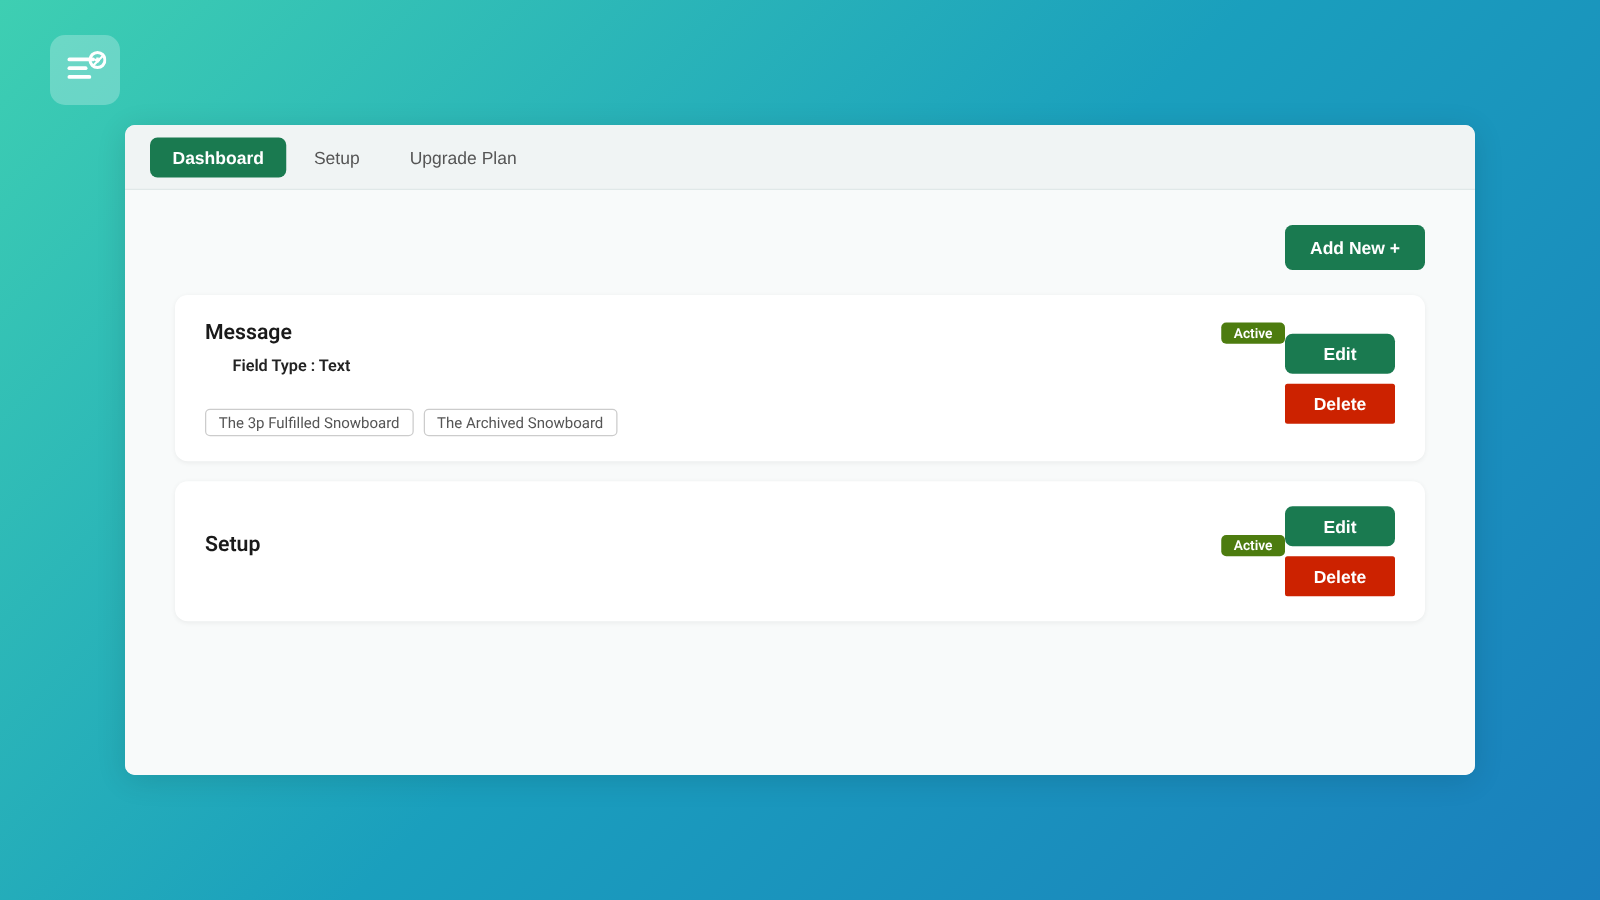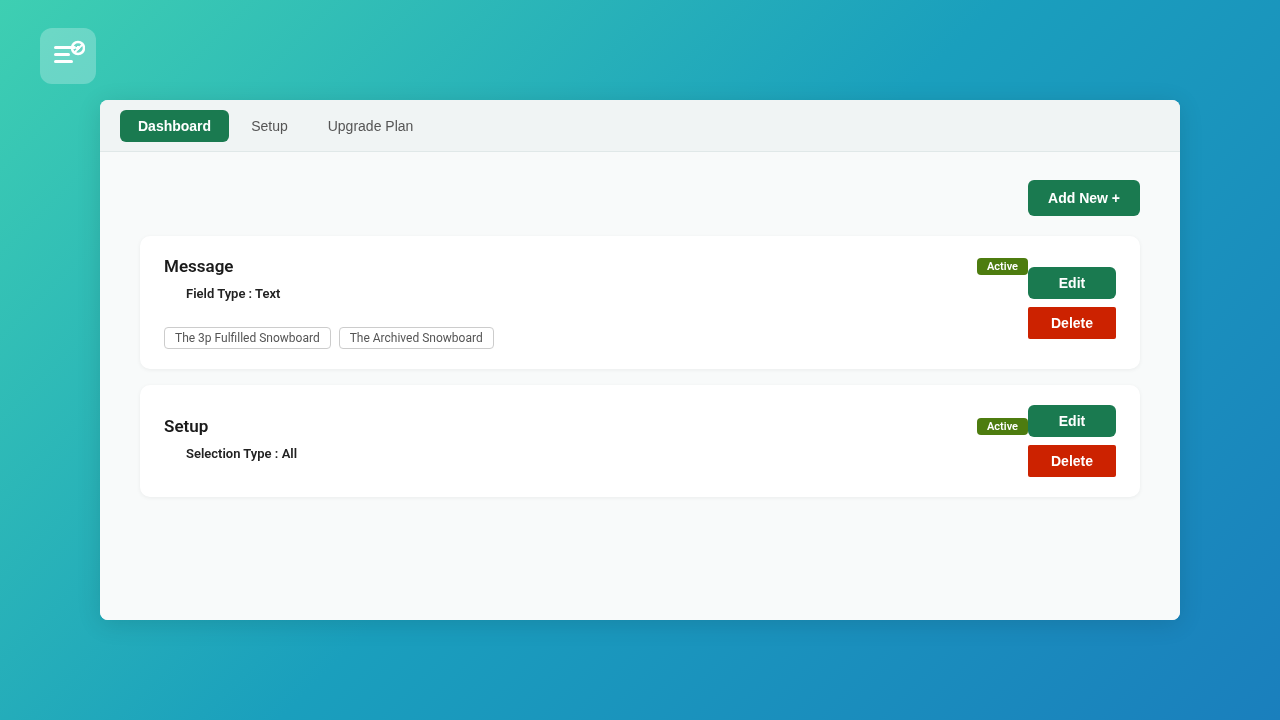--- a/index.html
+++ b/index.html
@@ -243,23 +243,20 @@
         <button class="btn-delete">Delete</button>
       </div>
     </div>
 
     <div class="card">
       <div class="card-left">
         <div class="card-header">
           <span class="card-title">Setup</span>
           <span class="badge-active">Active</span>
         </div>
-        <div class="card-meta">
-          <span>Selection Type : </span><span>All</span>
-        </div>
       </div>
       <div class="card-actions">
         <button class="btn-edit">Edit</button>
         <button class="btn-delete">Delete</button>
       </div>
     </div>
 
   </div>
 </div>
 

